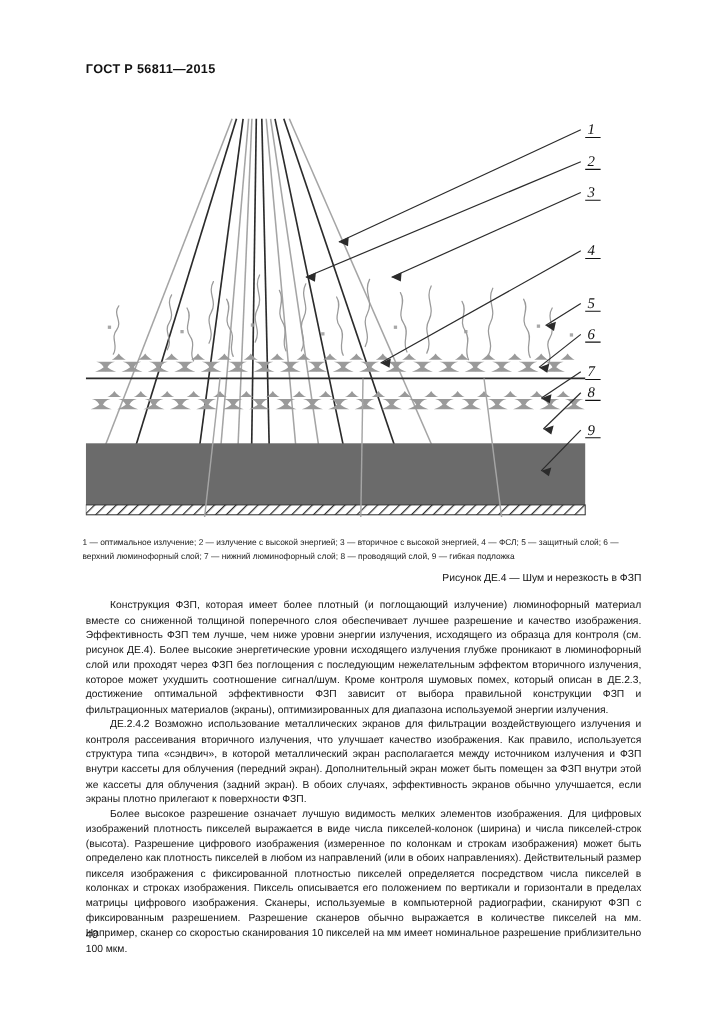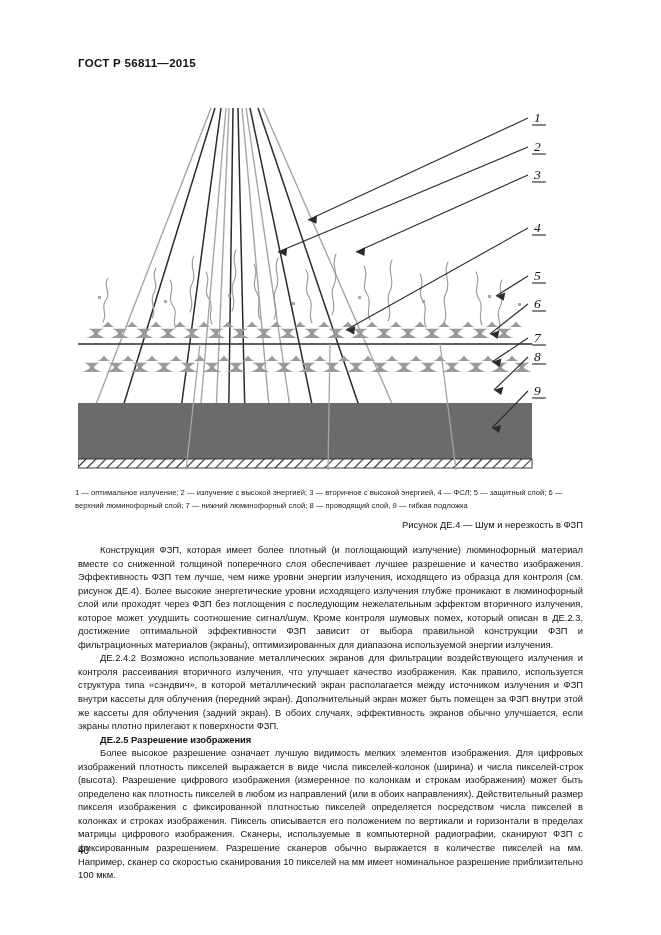--- a/index.html
+++ b/index.html
@@ -320,19 +320,18 @@
     </svg>
   </div>
 
   <div class="fig-legend">1 — оптимальное излучение; 2 — излучение с высокой энергией; 3 — вторичное с высокой энергией, 4 — ФСЛ; 5 — защитный слой; 6 — верхний люминофорный слой; 7 — нижний люминофорный слой; 8 — проводящий слой, 9 — гибкая подложка</div>
 
   <div class="fig-caption">Рисунок ДЕ.4 — Шум и нерезкость в ФЗП</div>
 
   <div class="body-text">
     <p>Конструкция ФЗП, которая имеет более плотный (и поглощающий излучение) люминофорный материал вместе со сниженной толщиной поперечного слоя обеспечивает лучшее разрешение и качество изображения. Эффективность ФЗП тем лучше, чем ниже уровни энергии излучения, исходящего из образца для контроля (см. рисунок ДЕ.4). Более высокие энергетические уровни исходящего излучения глубже проникают в люминофорный слой или проходят через ФЗП без поглощения с последующим нежелательным эффектом вторичного излучения, которое может ухудшить соотношение сигнал/шум. Кроме контроля шумовых помех, который описан в ДЕ.2.3, достижение оптимальной эффективности ФЗП зависит от выбора правильной конструкции ФЗП и фильтрационных материалов (экраны), оптимизированных для диапазона используемой энергии излучения.</p>
     <p>ДЕ.2.4.2 Возможно использование металлических экранов для фильтрации воздействующего излучения и контроля рассеивания вторичного излучения, что улучшает качество изображения. Как правило, используется структура типа «сэндвич», в которой металлический экран располагается между источником излучения и ФЗП внутри кассеты для облучения (передний экран). Дополнительный экран может быть помещен за ФЗП внутри этой же кассеты для облучения (задний экран). В обоих случаях, эффективность экранов обычно улучшается, если экраны плотно прилегают к поверхности ФЗП.</p>
-    <p class="subhead">ДЕ.2.5 Разрешение изображения</p>
     <p>Более высокое разрешение означает лучшую видимость мелких элементов изображения. Для цифровых изображений плотность пикселей выражается в виде числа пикселей-колонок (ширина) и числа пикселей-строк (высота). Разрешение цифрового изображения (измеренное по колонкам и строкам изображения) может быть определено как плотность пикселей в любом из направлений (или в обоих направлениях). Действительный размер пикселя изображения с фиксированной плотностью пикселей определяется посредством числа пикселей в колонках и строках изображения. Пиксель описывается его положением по вертикали и горизонтали в пределах матрицы цифрового изображения. Сканеры, используемые в компьютерной радиографии, сканируют ФЗП с фиксированным разрешением. Разрешение сканеров обычно выражается в количестве пикселей на мм. Например, сканер со скоростью сканирования 10 пикселей на мм имеет номинальное разрешение приблизительно 100 мкм.</p>
   </div>
 
   <div class="page-number">40</div>
 
 </div>
 
 </body></html>

